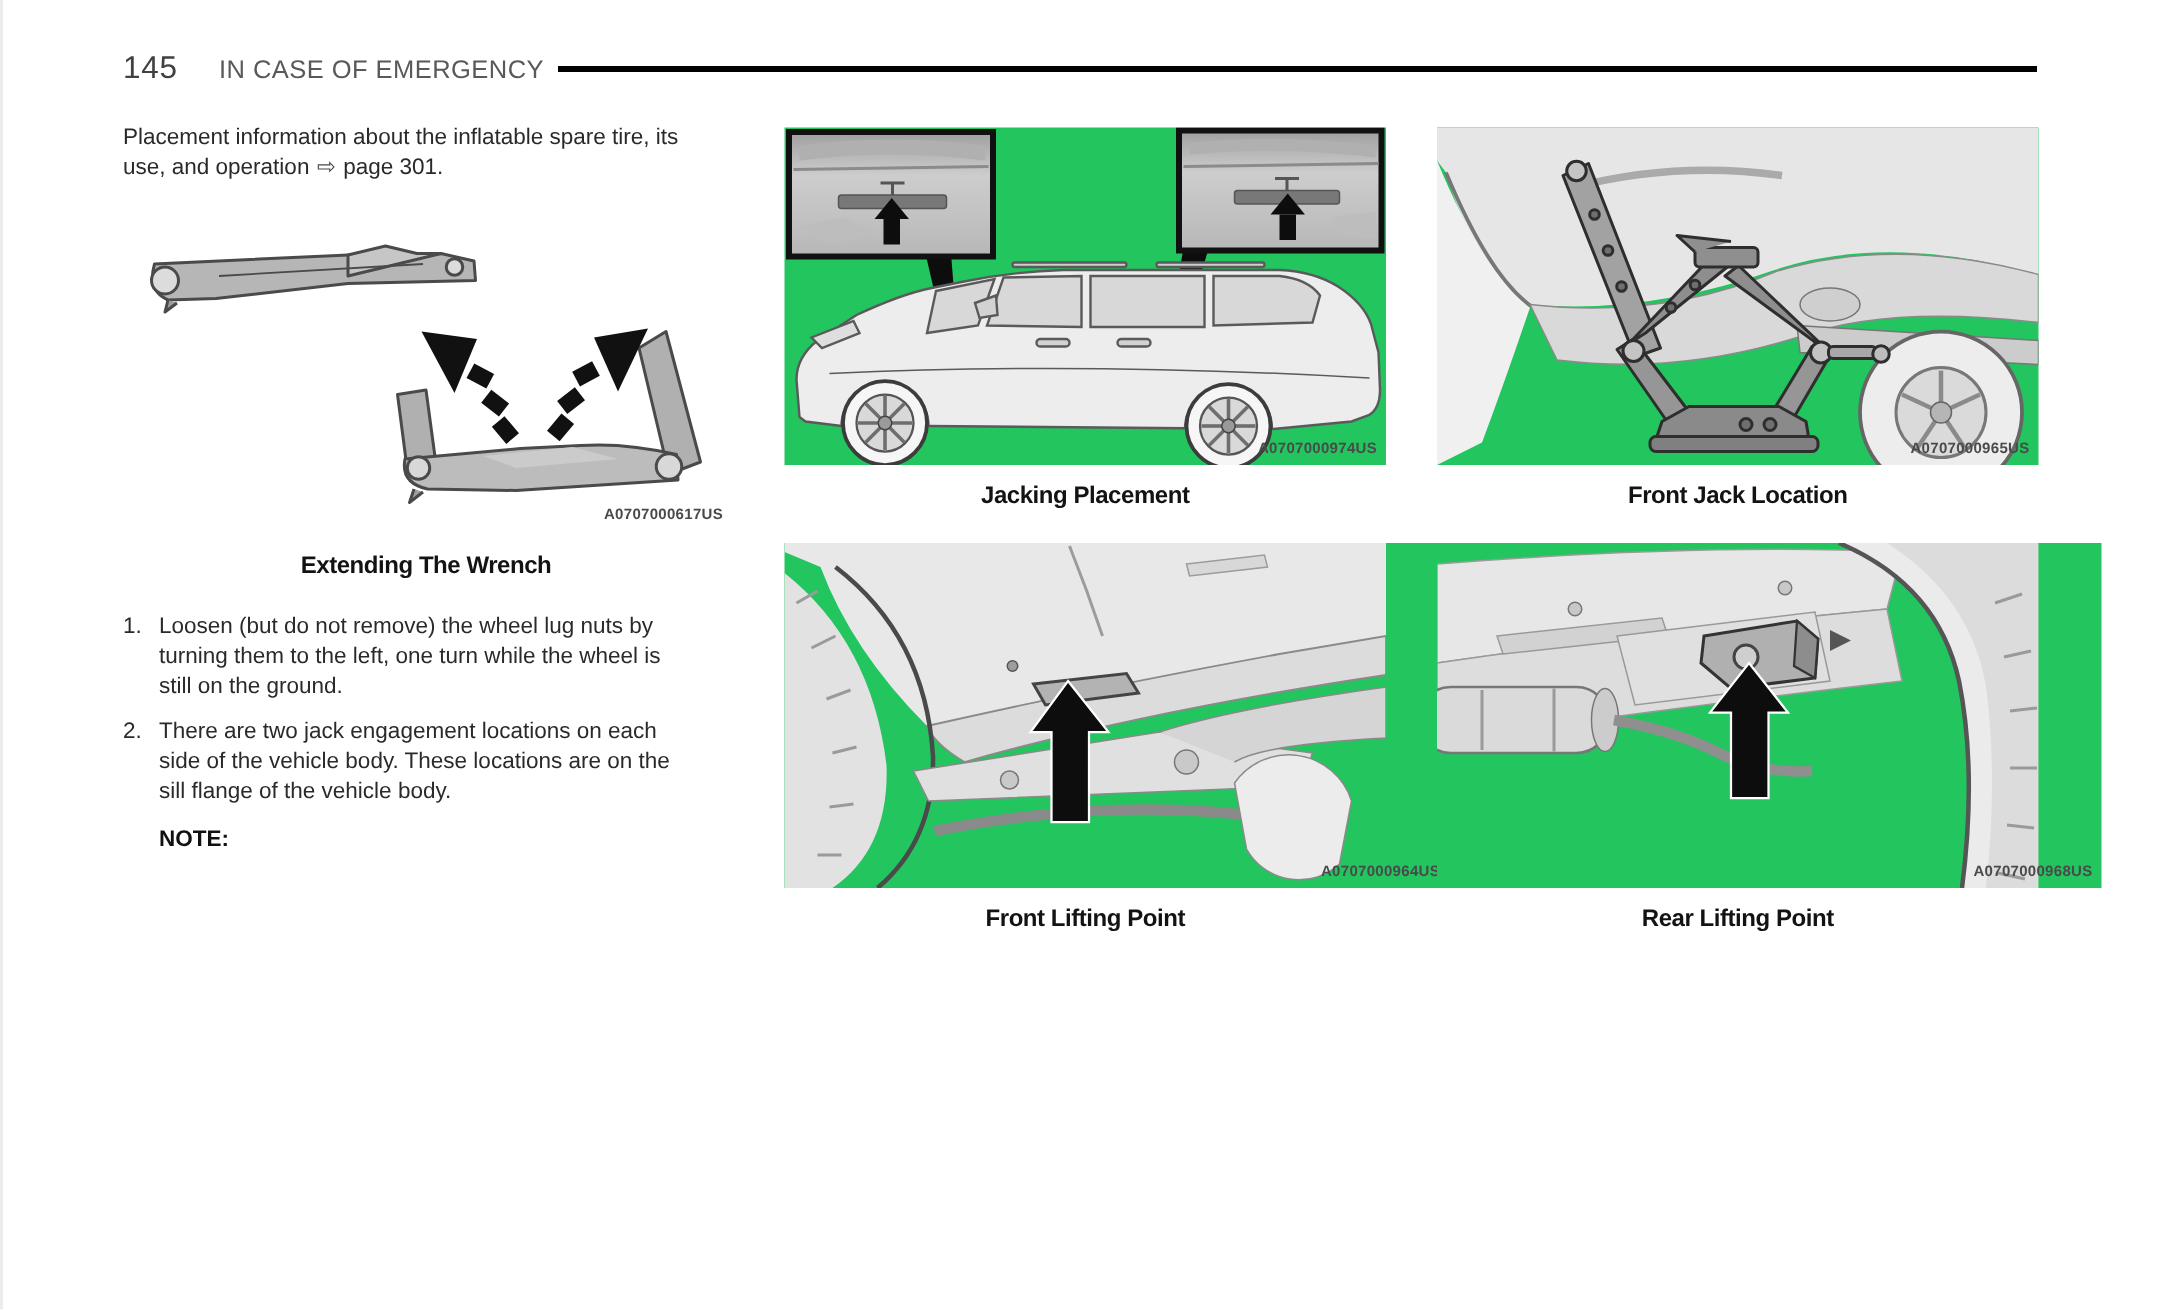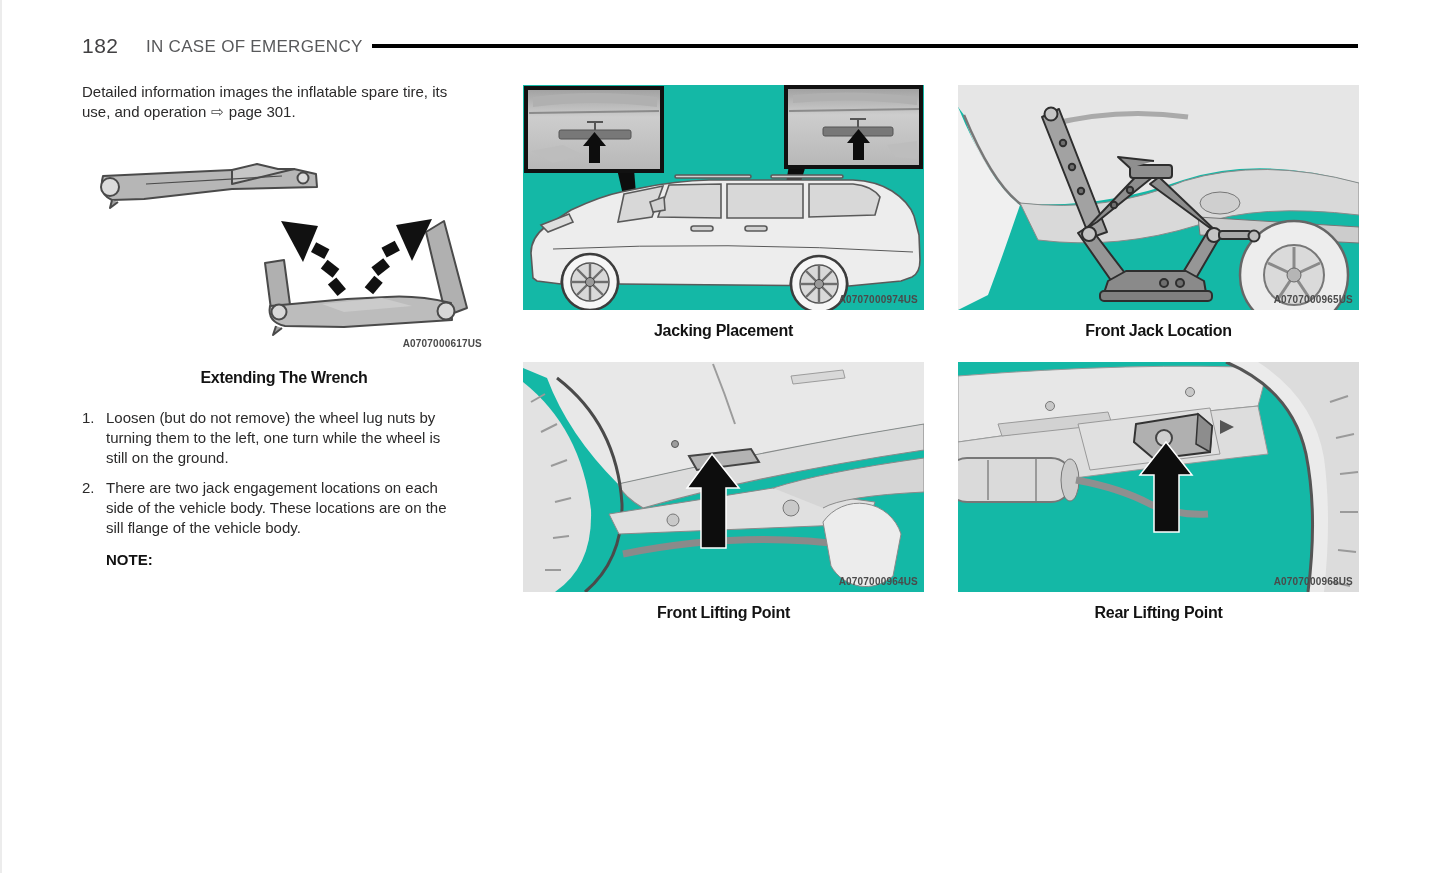--- a/index.html
+++ b/index.html
@@ -34,38 +34,38 @@
   ol.steps .step-num{position:absolute;left:0;top:0;}
 
   .note{margin-top:12px;}
   .note-label{font-weight:bold;color:#111;}
   .note-text{margin:0;}
 
   
   .figgrid{position:absolute;left:521px;top:85px;width:836px;display:grid;
            grid-template-columns:401px 401px;column-gap:34px;row-gap:22px;}
   .figcell{position:relative;}
-  .figimg{position:relative;background:#14b8a6;}
+  .figimg{position:relative;background:#22c55e;}
   .figimg.r1{width:401px;height:225px;}
-  .figimg.r2{width:401px;height:230px;}
+  .figimg.r2{width:401px;height:230px;padding-left:42px;}
   .figimg svg{position:absolute;left:0;top:0;}
   .figimg .img-id{right:6px;bottom:5px;}
   .figcell .fig-caption{margin-top:12px;}
 </style>
 </head>
 <body>
 
 <div class="page">
 
-  <span class="hdr-num">182</span>
+  <span class="hdr-num">145</span>
   <span class="hdr-title">IN CASE OF EMERGENCY</span>
   <div class="hdr-rule"></div>
 
   <div class="leftcol">
-    <p class="intro"><span class="ml">Detailed information images the inflatable spare tire, its
+    <p class="intro"><span class="ml">Placement information about the inflatable spare tire, its
 use, and operation</span><span class="page-arrow">⇨</span><span>page 301.</span></p>
 
     <div class="fig-wrench">
       <svg width="404" height="214" viewBox="0 0 404 214">
 
         <g stroke="#4a4a4a" stroke-width="2" stroke-linejoin="round">
           <path d="M21,34 L150,28 L212,27 L234,32 L235,45 L150,47 L62,57 L30,58 Q16,52 21,34 Z" fill="#b6b6b6"></path>
           <path d="M150,28 L175,22 L196,27 L212,27 L150,42 Z" fill="#c6c6c6"></path>
           <circle cx="28" cy="45" r="9" fill="#dcdcdc"></circle>
           <circle cx="221" cy="36" r="5.5" fill="#dcdcdc"></circle>

